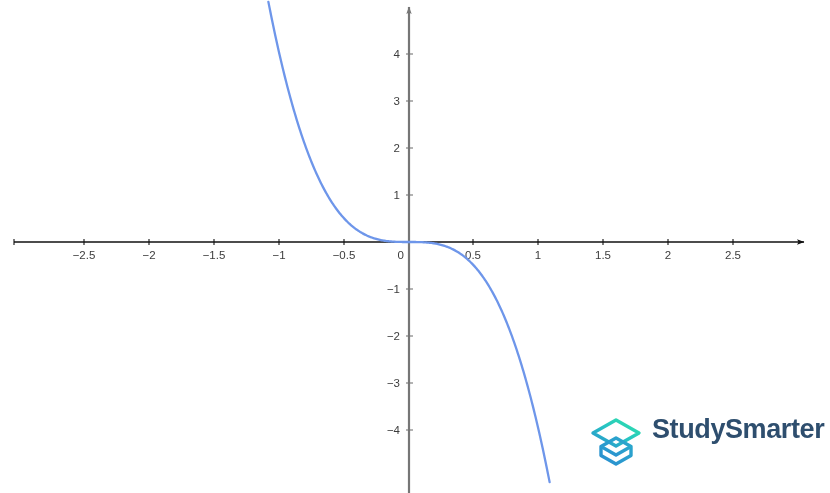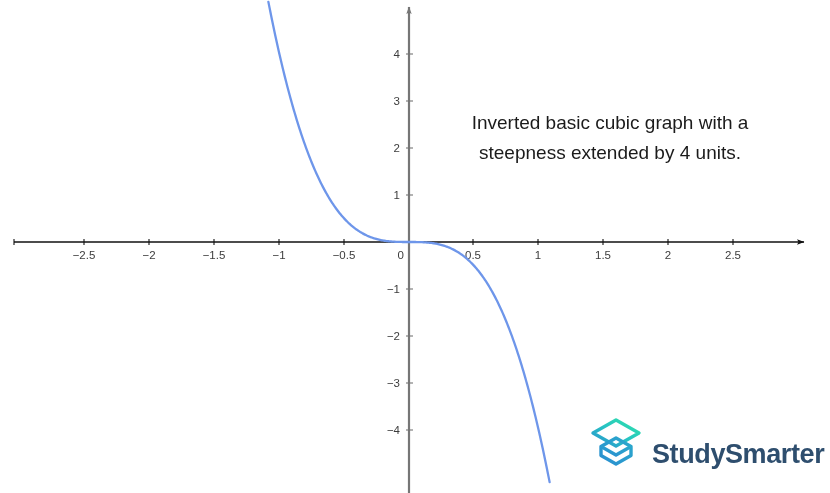--- a/index.html
+++ b/index.html
@@ -58,21 +58,21 @@
     font-size: 19px;
     line-height: 30px;
     color: #1b1b1b;
   }
 
   #logo {
     position: absolute;
     left: 590px;
     top: 416px;
     display: flex;
-    align-items: flex-end;
+    align-items: flex-start;
     gap: 10px;
   }
   #logo-wordmark {
     font-family: "Liberation Sans", sans-serif;
     font-size: 27px;
     font-weight: bold;
     color: #2e4e6e;
     letter-spacing: -0.4px;
     line-height: 1;
   }
@@ -143,24 +143,20 @@
         <text class="axis-label y-tick-label" x="400" y="340">−2</text>
         <text class="axis-label y-tick-label" x="400" y="387">−3</text>
         <text class="axis-label y-tick-label" x="400" y="434">−4</text>
       </g>
     </g>
 
     <path id="curve-path" fill="none" stroke="#6e96ea" stroke-width="2.3" stroke-linecap="round" stroke-linejoin="round" d="M268.38,1.87 L269.32,6.64 L270.26,11.35 L271.20,15.99 L272.13,20.57 L273.07,25.09 L274.01,29.55 L274.95,33.94 L275.88,38.28 L276.82,42.55 L277.76,46.77 L278.70,50.92 L279.63,55.01 L280.57,59.05 L281.51,63.03 L282.45,66.94 L283.38,70.81 L284.32,74.61 L285.26,78.36 L286.20,82.05 L287.13,85.68 L288.07,89.26 L289.01,92.79 L289.95,96.26 L290.88,99.67 L291.82,103.04 L292.76,106.34 L293.69,109.60 L294.63,112.80 L295.57,115.95 L296.51,119.05 L297.44,122.10 L298.38,125.10 L299.32,128.05 L300.26,130.94 L301.19,133.79 L302.13,136.59 L303.07,139.34 L304.01,142.04 L304.94,144.69 L305.88,147.30 L306.82,149.86 L307.76,152.37 L308.69,154.84 L309.63,157.26 L310.57,159.64 L311.51,161.97 L312.44,164.25 L313.38,166.50 L314.32,168.69 L315.26,170.85 L316.19,172.96 L317.13,175.03 L318.07,177.06 L319.01,179.05 L319.94,181.00 L320.88,182.90 L321.82,184.77 L322.76,186.60 L323.69,188.38 L324.63,190.13 L325.57,191.84 L326.51,193.51 L327.44,195.15 L328.38,196.74 L329.32,198.31 L330.26,199.83 L331.19,201.32 L332.13,202.77 L333.07,204.19 L334.00,205.57 L334.94,206.92 L335.88,208.24 L336.82,209.52 L337.75,210.77 L338.69,211.98 L339.63,213.17 L340.57,214.32 L341.50,215.44 L342.44,216.53 L343.38,217.60 L344.32,218.63 L345.25,219.63 L346.19,220.60 L347.13,221.54 L348.07,222.46 L349.00,223.35 L349.94,224.21 L350.88,225.04 L351.82,225.85 L352.75,226.63 L353.69,227.39 L354.63,228.12 L355.57,228.82 L356.50,229.50 L357.44,230.16 L358.38,230.80 L359.32,231.41 L360.25,232.00 L361.19,232.56 L362.13,233.11 L363.07,233.63 L364.00,234.13 L364.94,234.61 L365.88,235.07 L366.82,235.52 L367.75,235.94 L368.69,236.34 L369.63,236.73 L370.56,237.10 L371.50,237.45 L372.44,237.78 L373.38,238.10 L374.31,238.40 L375.25,238.68 L376.19,238.95 L377.13,239.20 L378.06,239.44 L379.00,239.67 L379.94,239.88 L380.88,240.08 L381.81,240.26 L382.75,240.44 L383.69,240.60 L384.63,240.75 L385.56,240.89 L386.50,241.02 L387.44,241.13 L388.38,241.24 L389.31,241.34 L390.25,241.43 L391.19,241.51 L392.13,241.59 L393.06,241.65 L394.00,241.71 L394.94,241.76 L395.88,241.80 L396.81,241.84 L397.75,241.88 L398.69,241.91 L399.63,241.93 L400.56,241.95 L401.50,241.96 L402.44,241.98 L403.38,241.98 L404.31,241.99 L405.25,242.00 L406.19,242.00 L407.13,242.00 L408.06,242.00 L409.00,242.00 L409.94,242.00 L410.87,242.00 L411.81,242.00 L412.75,242.00 L413.69,242.01 L414.62,242.02 L415.56,242.02 L416.50,242.04 L417.44,242.05 L418.37,242.07 L419.31,242.09 L420.25,242.12 L421.19,242.16 L422.12,242.20 L423.06,242.24 L424.00,242.29 L424.94,242.35 L425.87,242.41 L426.81,242.49 L427.75,242.57 L428.69,242.66 L429.62,242.76 L430.56,242.87 L431.50,242.98 L432.44,243.11 L433.37,243.25 L434.31,243.40 L435.25,243.56 L436.19,243.74 L437.12,243.92 L438.06,244.12 L439.00,244.33 L439.94,244.56 L440.87,244.80 L441.81,245.05 L442.75,245.32 L443.69,245.60 L444.62,245.90 L445.56,246.22 L446.50,246.55 L447.44,246.90 L448.37,247.27 L449.31,247.66 L450.25,248.06 L451.18,248.48 L452.12,248.93 L453.06,249.39 L454.00,249.87 L454.93,250.37 L455.87,250.89 L456.81,251.44 L457.75,252.00 L458.68,252.59 L459.62,253.20 L460.56,253.84 L461.50,254.50 L462.43,255.18 L463.37,255.88 L464.31,256.61 L465.25,257.37 L466.18,258.15 L467.12,258.96 L468.06,259.79 L469.00,260.65 L469.93,261.54 L470.87,262.46 L471.81,263.40 L472.75,264.37 L473.68,265.37 L474.62,266.40 L475.56,267.47 L476.50,268.56 L477.43,269.68 L478.37,270.83 L479.31,272.02 L480.25,273.23 L481.18,274.48 L482.12,275.76 L483.06,277.08 L484.00,278.43 L484.93,279.81 L485.87,281.23 L486.81,282.68 L487.74,284.17 L488.68,285.69 L489.62,287.26 L490.56,288.85 L491.49,290.49 L492.43,292.16 L493.37,293.87 L494.31,295.62 L495.24,297.40 L496.18,299.23 L497.12,301.10 L498.06,303.00 L498.99,304.95 L499.93,306.94 L500.87,308.97 L501.81,311.04 L502.74,313.15 L503.68,315.31 L504.62,317.50 L505.56,319.75 L506.49,322.03 L507.43,324.36 L508.37,326.74 L509.31,329.16 L510.24,331.63 L511.18,334.14 L512.12,336.70 L513.06,339.31 L513.99,341.96 L514.93,344.66 L515.87,347.41 L516.81,350.21 L517.74,353.06 L518.68,355.95 L519.62,358.90 L520.56,361.90 L521.49,364.95 L522.43,368.05 L523.37,371.20 L524.31,374.40 L525.24,377.66 L526.18,380.96 L527.12,384.33 L528.05,387.74 L528.99,391.21 L529.93,394.74 L530.87,398.32 L531.80,401.95 L532.74,405.64 L533.68,409.39 L534.62,413.19 L535.55,417.06 L536.49,420.97 L537.43,424.95 L538.37,428.99 L539.30,433.08 L540.24,437.23 L541.18,441.45 L542.12,445.72 L543.05,450.06 L543.99,454.45 L544.93,458.91 L545.87,463.43 L546.80,468.01 L547.74,472.65 L548.68,477.36 L549.62,482.13"></path>
   </svg>
 
 
-  <div id="description">
-    <div>Inverted basic cubic graph with a</div>
-    <div>steepness extended by 4 units.</div>
-  </div>
 
   <div id="logo">
     <svg width="52" height="52" viewBox="0 0 52 52">
       <defs>
         <linearGradient id="lid-grad" x1="0" y1="1" x2="1" y2="0">
           <stop offset="0%" stop-color="#2b8fd0"></stop>
           <stop offset="50%" stop-color="#27c3c3"></stop>
           <stop offset="100%" stop-color="#2fe3a8"></stop>
         </linearGradient>
         <linearGradient id="box-grad" x1="0" y1="1" x2="1" y2="0">

